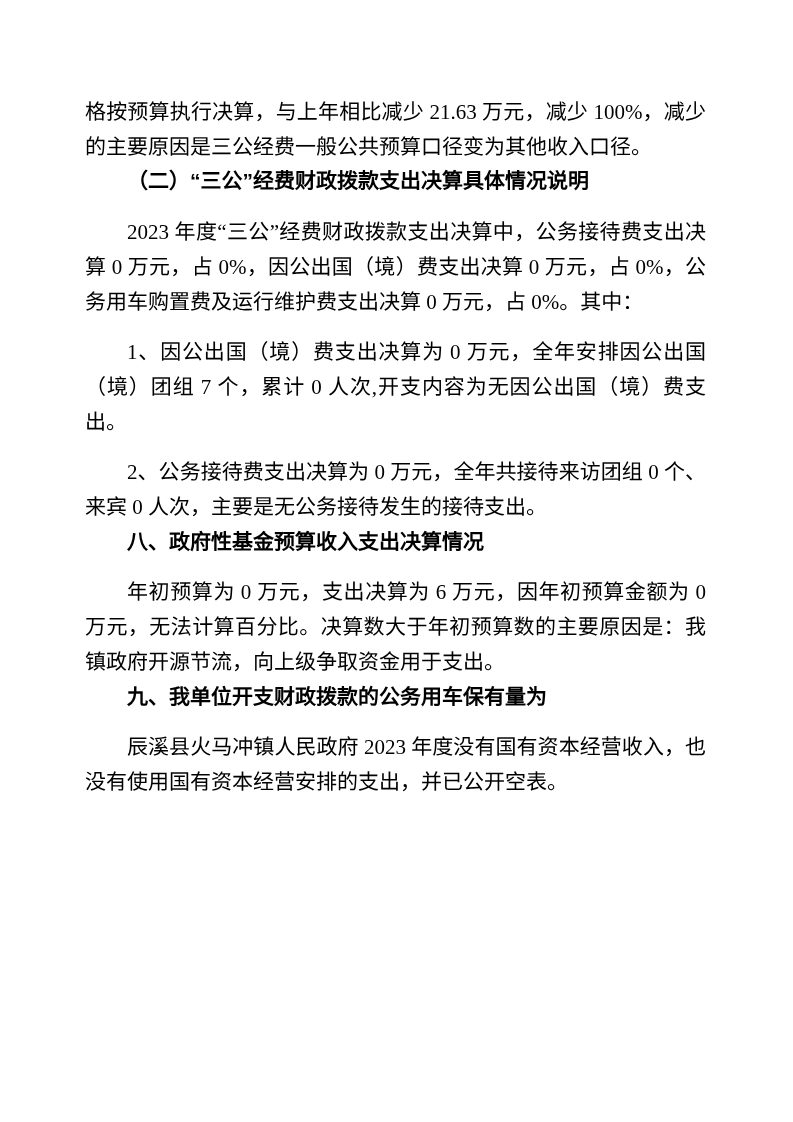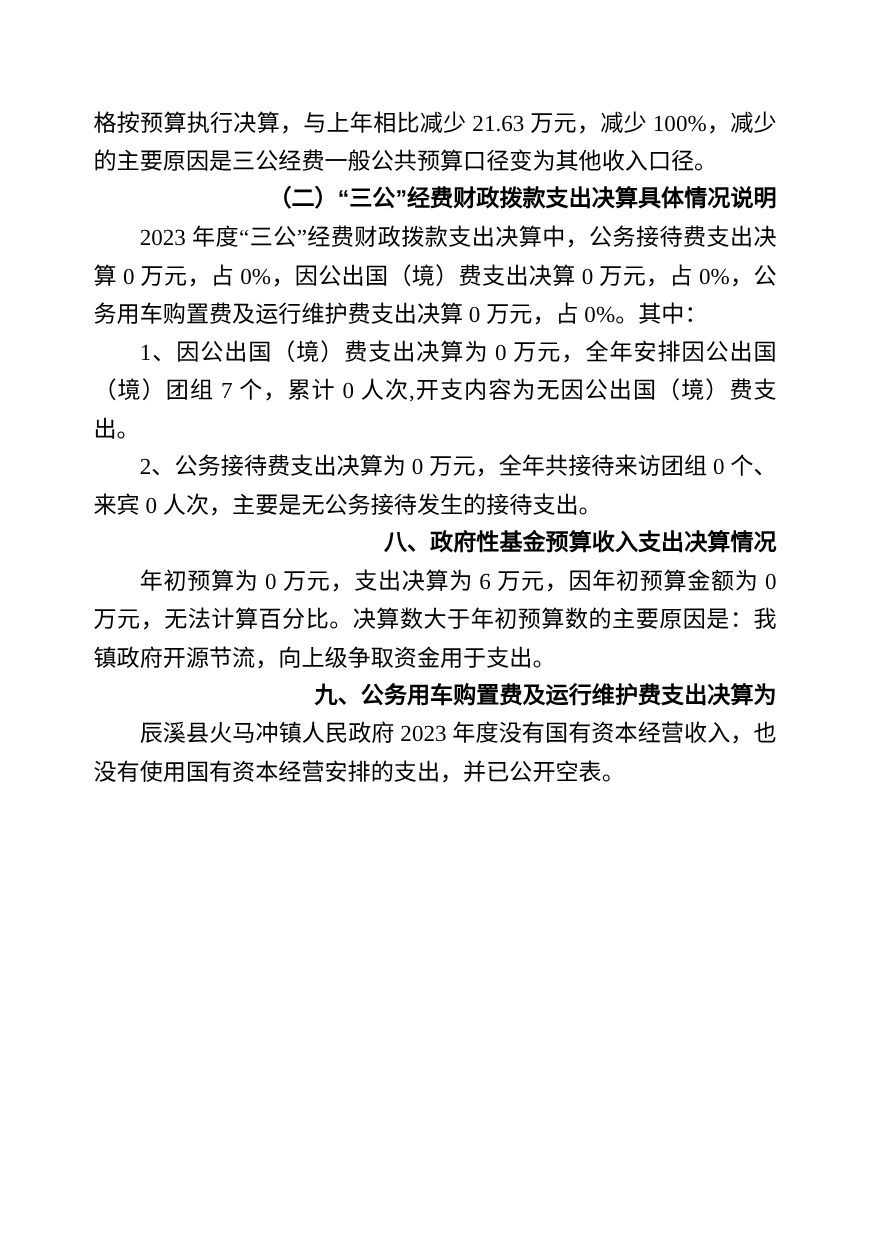--- a/index.html
+++ b/index.html
@@ -21,36 +21,37 @@
     margin: 0;
     font-family: "Liberation Serif", "DejaVu Serif", serif;
     font-size: 21px;
     line-height: 34.7px;
     text-align: justify;
     color: #000000;
     word-break: break-all;
   }
   .doc-flow p.indent {
     text-indent: 2em;
+    margin-top: 16px;
   }
   .doc-flow p.heading {
     font-family: "Liberation Sans", "DejaVu Sans", sans-serif;
     font-weight: bold;
     text-indent: 2em;
-    text-align: right;
+    text-align: left;
   }
 </style>
 </head>
 <body>
 
 <div class="page">
   <div class="doc-flow">
     <p>格按预算执行决算，与上年相比减少 21.63 万元，减少 100%，减少的主要原因是三公经费一般公共预算口径变为其他收入口径。</p>
     <p class="heading">（二）“三公”经费财政拨款支出决算具体情况说明</p>
     <p class="indent">2023 年度“三公”经费财政拨款支出决算中，公务接待费支出决算 0 万元，占 0%，因公出国（境）费支出决算 0 万元，占 0%，公务用车购置费及运行维护费支出决算 0 万元，占 0%。其中：</p>
     <p class="indent">1、因公出国（境）费支出决算为 0 万元，全年安排因公出国（境）团组 7 个，累计 0 人次,开支内容为无因公出国（境）费支出。</p>
     <p class="indent">2、公务接待费支出决算为 0 万元，全年共接待来访团组 0 个、来宾 0 人次，主要是无公务接待发生的接待支出。</p>
     <p class="heading">八、政府性基金预算收入支出决算情况</p>
     <p class="indent">年初预算为 0 万元，支出决算为 6 万元，因年初预算金额为 0 万元，无法计算百分比。决算数大于年初预算数的主要原因是：我镇政府开源节流，向上级争取资金用于支出。</p>
-    <p class="heading">九、公务用车购置费及运行维护费支出决算为</p>
+    <p class="heading">九、我单位开支财政拨款的公务用车保有量为</p>
     <p class="indent">辰溪县火马冲镇人民政府 2023 年度没有国有资本经营收入，也没有使用国有资本经营安排的支出，并已公开空表。</p>
   </div>
 </div>
 
 </body></html>

